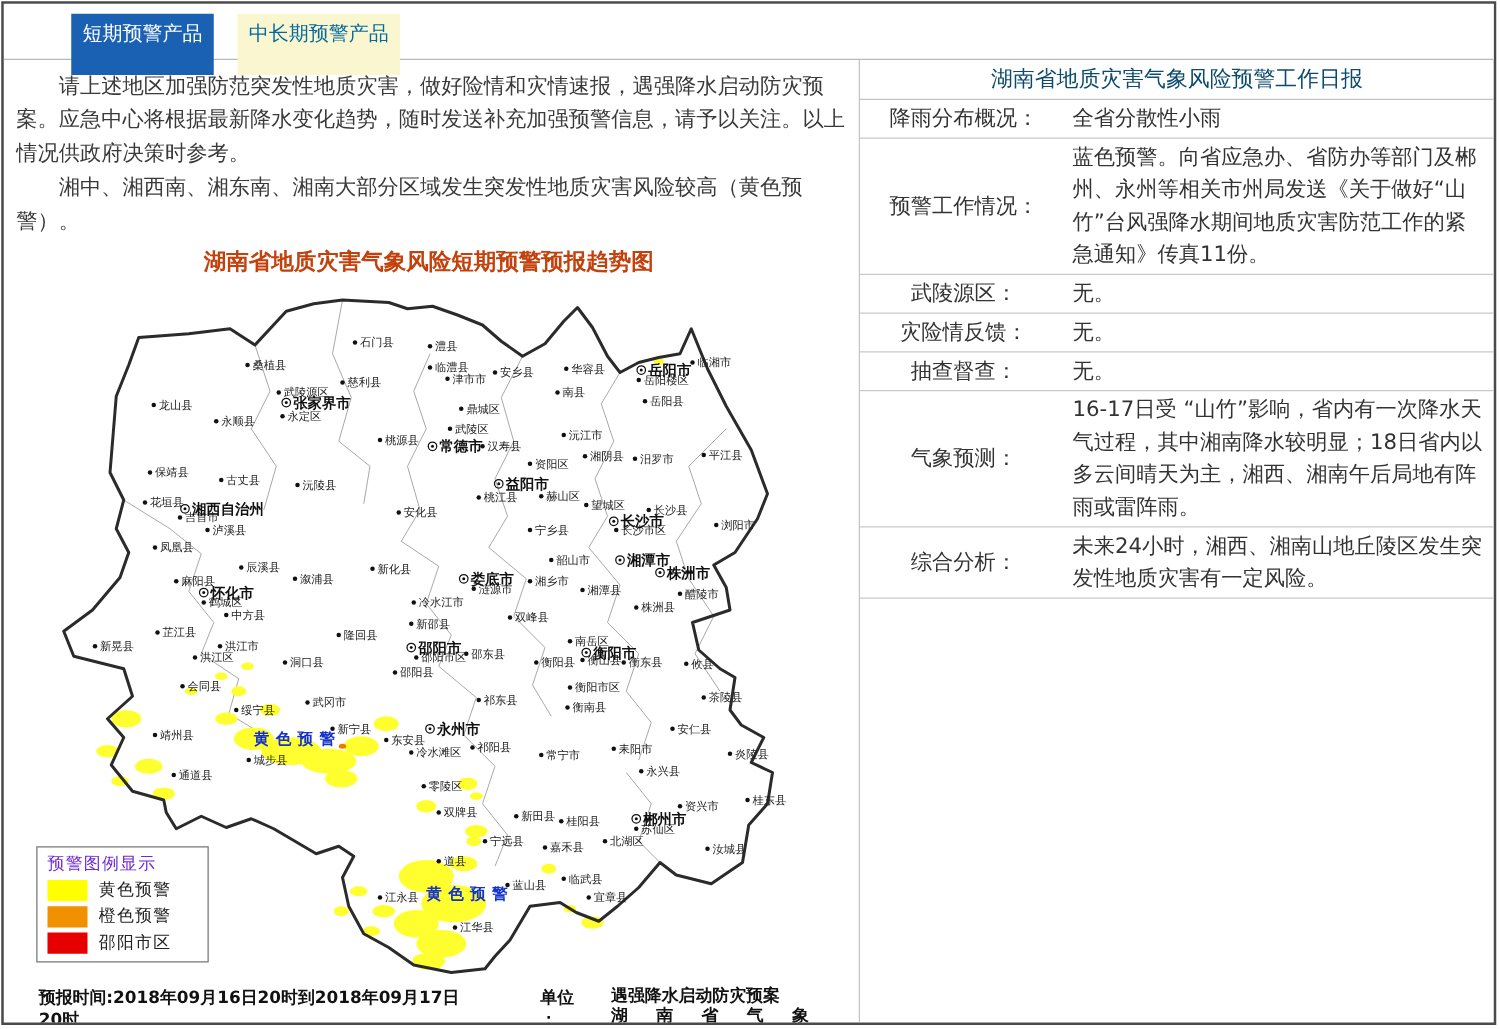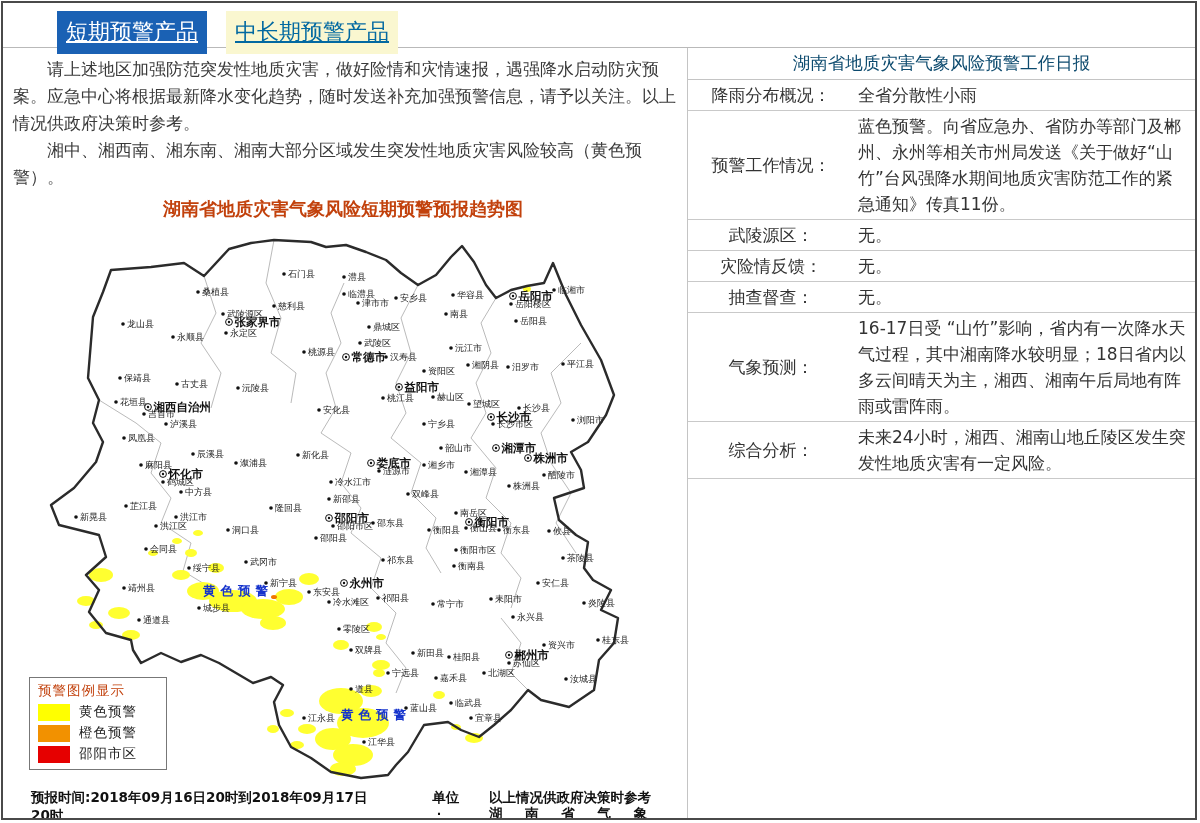--- a/index.html
+++ b/index.html
@@ -5,38 +5,38 @@
   * { box-sizing: border-box; margin: 0; padding: 0; }
   html,body { background:#fff; }
   body { font-family: "DejaVu Sans", "Liberation Sans", sans-serif; color:#2e2e2e; }
   .page {
     width: 1196px; height: 819px; margin: 1px;
     border: 2px solid #4a4a4a; background: #fff;
     position: relative; overflow: hidden;
   }
   
   .tabbar { height: 45px; padding: 8px 0 0 54px; border-bottom: 1px solid #b9b9b9; background:#fff; }
-  .tab { display:inline-block; font-size: 22px; padding: 6px 9px 7px 9px; cursor: pointer; vertical-align: top; text-decoration: underline; }
+  .tab { display:inline-block; font-size: 16px; padding: 6px 9px 22px 9px; cursor: pointer; vertical-align: top; }
   .tab.active { background: #1a61b4; color: #fff; }
   .tab.inactive { background: #faf7d0; color: #0369a1; margin-left: 19px; }
   
   .main { display: flex; }
   .left-col { width: 684px; padding: 8px 6px 0 10px; }
   .right-col { flex: 1; border-left: 1px solid #c4c4c4; }
   
   .intro p { font-size: 17px; line-height: 27px; text-indent: 2em; color:#3a3a3a; }
   
   .map-title { font-size: 18px; font-weight: bold; color:#c2410c; text-align: center; width: 640px; margin: 6px 0 0 10px; }
   .map-wrap { position: relative; width: 672px; height: 566px; }
   .map-wrap svg { position: absolute; left: 28px; top: 2px; }
   .map-legend {
     position: absolute; left: 16px; top: 456px; width: 138px;
     background: #fff; border: 1.5px solid #777; padding: 4px 6px 6px 8px; z-index: 5;
   }
-  .map-legend .lg-title { font-size: 13.5px; color:#c2410c; letter-spacing:1px; margin-bottom: 3px; }
+  .map-legend .lg-title { font-size: 13.5px; color:#6d28d9; letter-spacing:1px; margin-bottom: 3px; }
   .lg-row { display: flex; align-items: center; margin-top: 3px; }
   .lg-swatch { width: 32px; height: 17px; margin-right: 9px; }
   .lg-label { font-size: 13.5px; color:#222; letter-spacing:1px; }
   
   .map-footer { display: flex; margin: 2px 0 0 18px; font-weight: bold; font-size: 13.5px; color:#111; }
   .unit-block { display: flex; margin-left: 52px; }
   .unit-names { margin-left: 14px; }
   .unit-names div { line-height: 16px; }
   .unit-line2 { letter-spacing: 9px; }
   
@@ -628,21 +628,21 @@
               </div>
             </div>
         </div>
       </div>
 
       <div class="map-footer">
         <span>预报时间:2018年09月16日20时到2018年09月17日20时</span>
         <span class="unit-block">
           <span>单位 ：</span>
           <span class="unit-names">
-            <div>以上情况供政府决策时参考</div>
+            <div>遇强降水启动防灾预案</div>
             <div class="unit-line2">湖 南 省 气 象 台</div>
           </span>
         </span>
       </div>
     </div>
 
     <div class="right-col report">
       <div class="report-title">湖南省地质灾害气象风险预警工作日报</div>
       <div id="report-rows">
           <div class="report-row">

